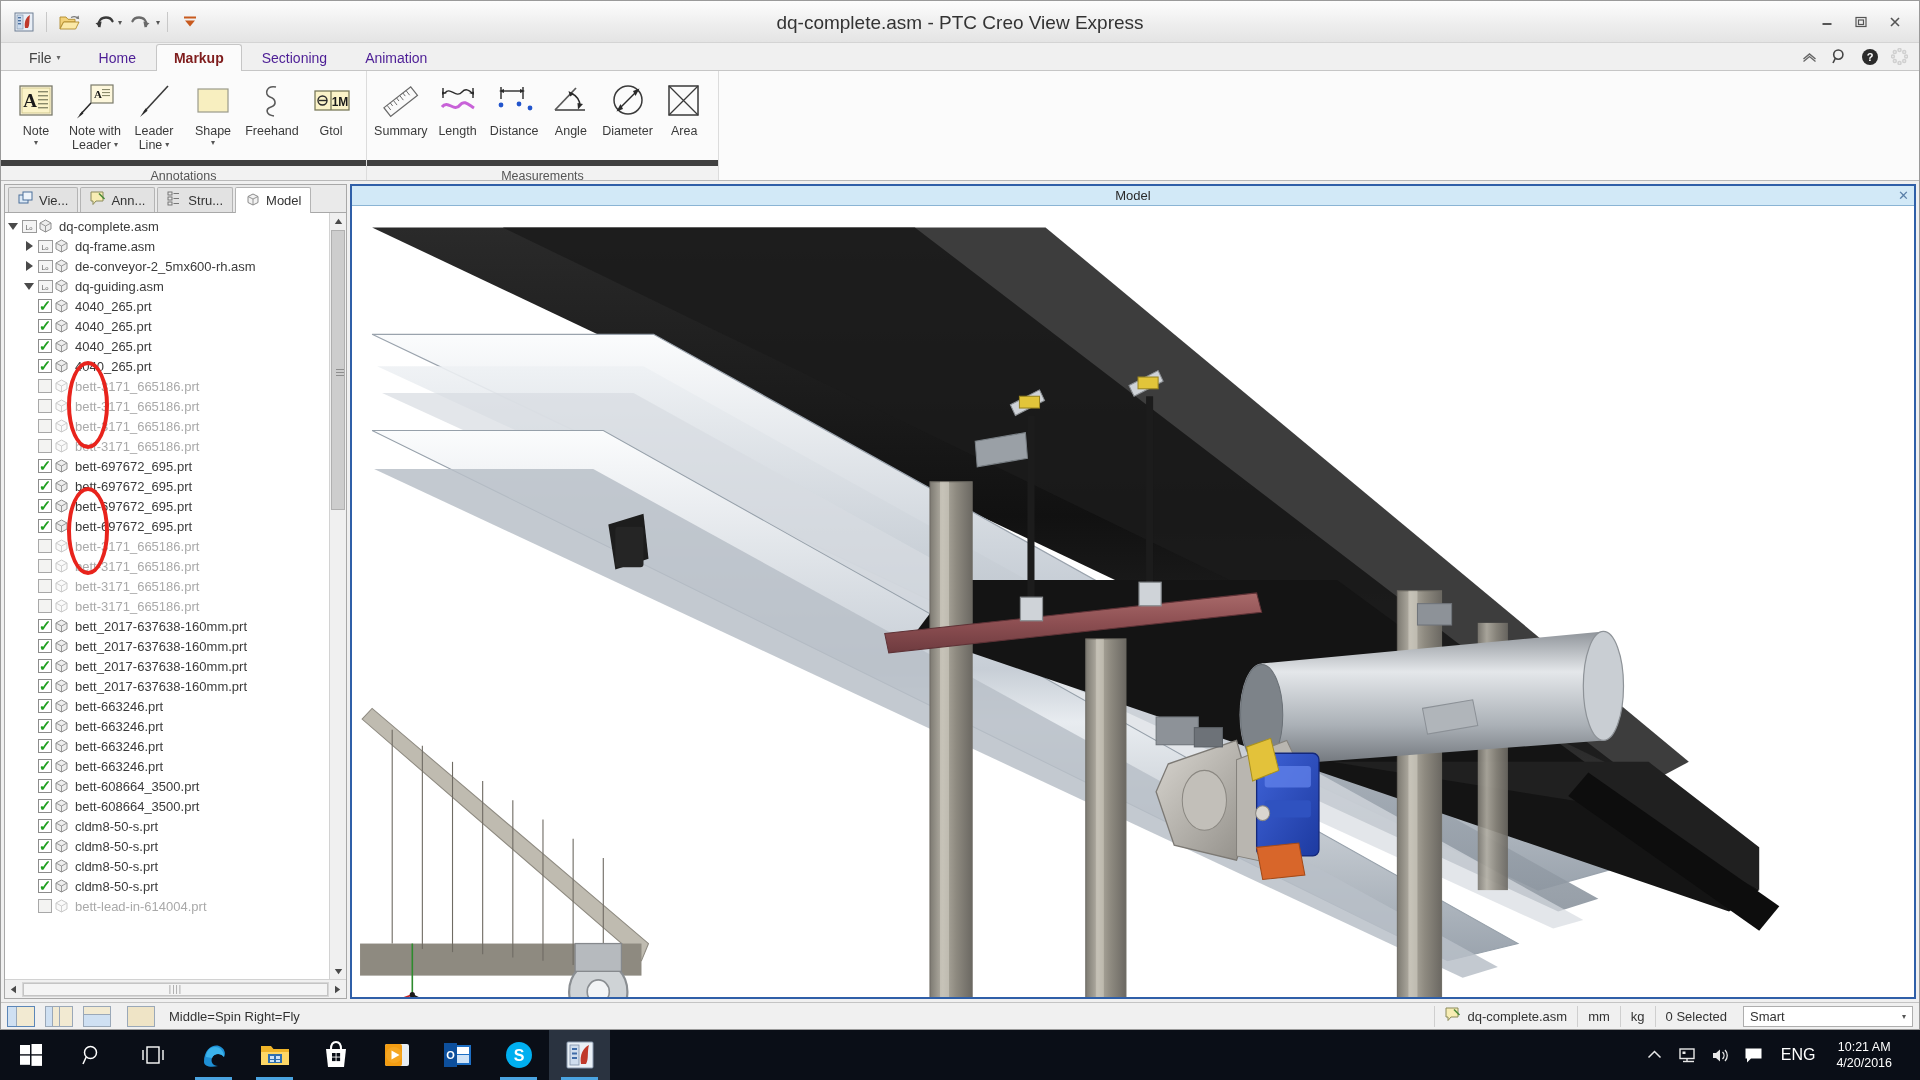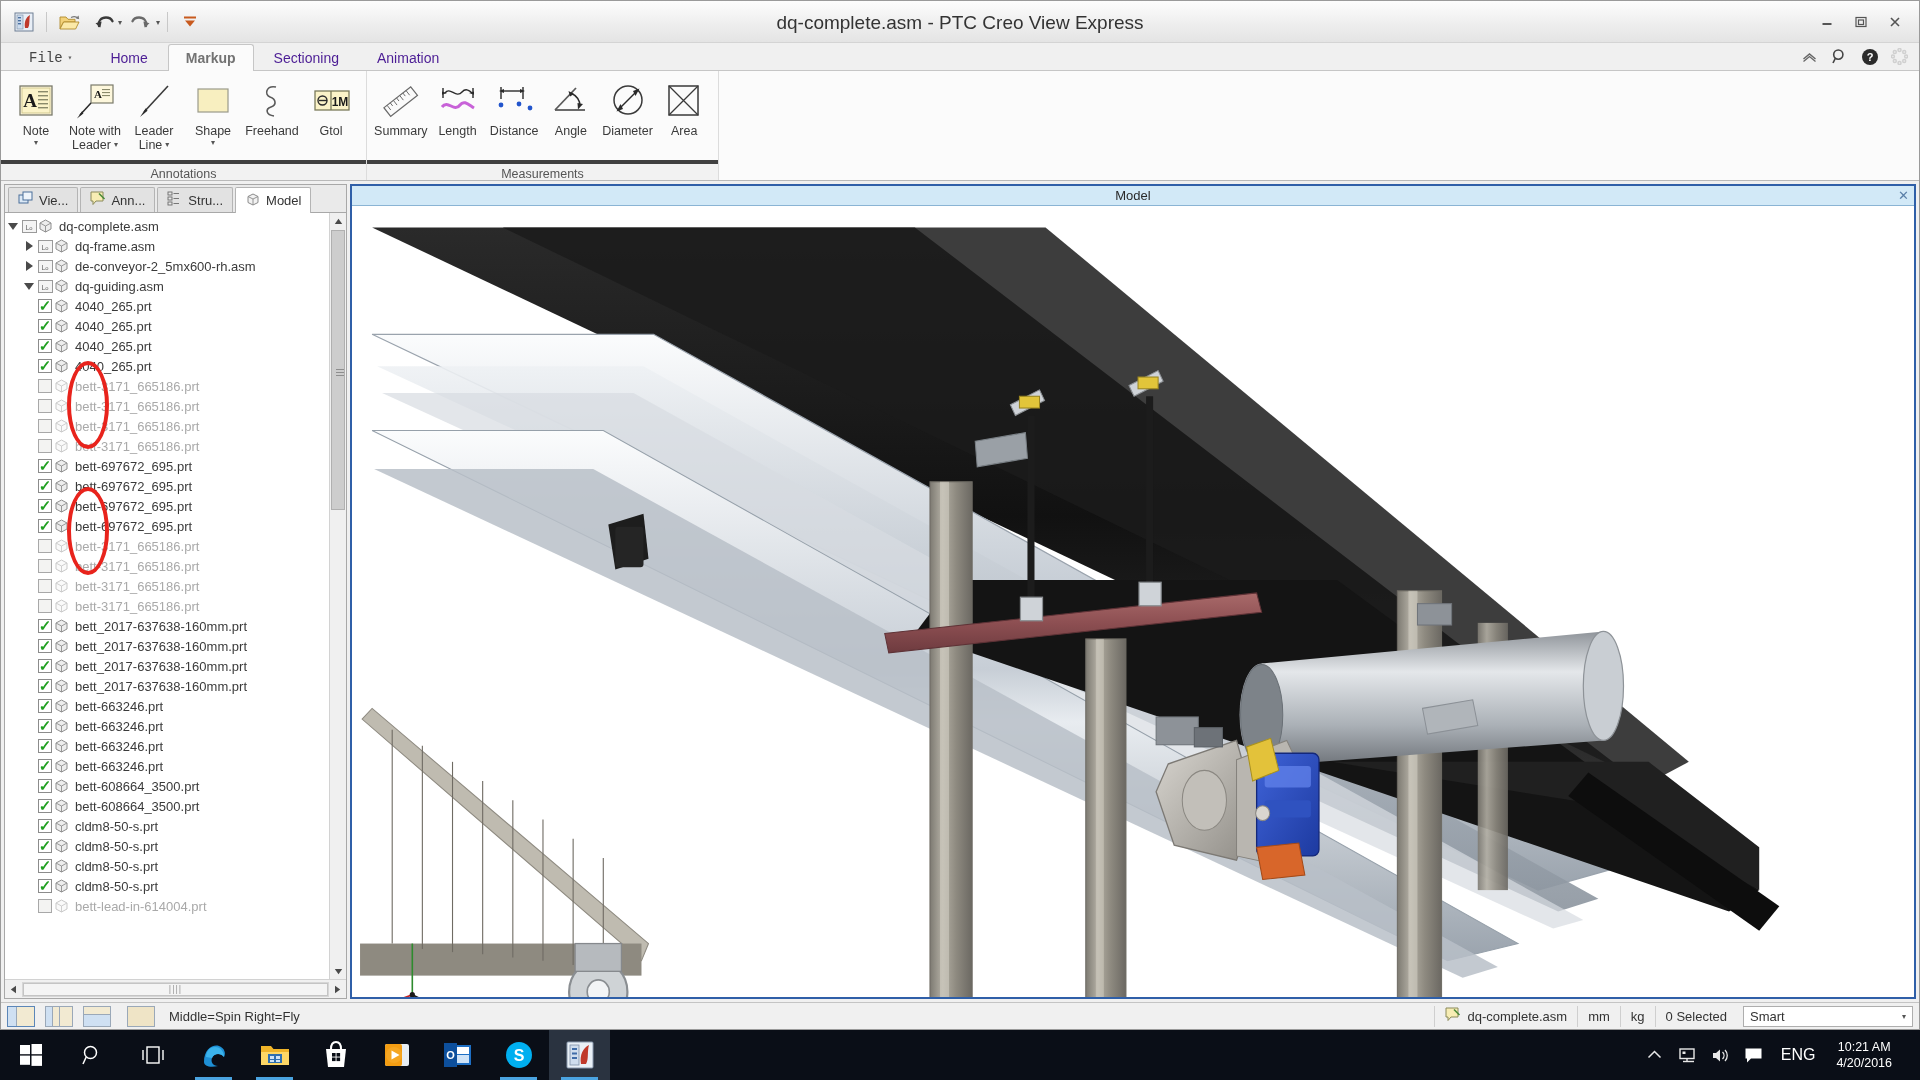--- a/index.html
+++ b/index.html
@@ -49,40 +49,40 @@
   #ribbon-tabs {
     height: 28px; position: relative; display: flex; align-items: flex-end;
     padding-left: 10px; background: #f0f0f0; flex: 0 0 auto;
     border-bottom: 1px solid #c6c6c6;
   }
   .rtab {
     height: 26px; padding: 0 17px; display: flex; align-items: center;
     font-size: 14px; color: #4c1d95; border: 1px solid transparent;
     border-bottom: none; border-radius: 3px 3px 0 0; margin-right: 2px;
   }
-  .rtab.file { color: #444; font-family: Liberation Mono, monospace; }
+  .rtab.file { color: #444; }
   .rtab.active {
-    background: #fbfbfb; border-color: #c6c6c6; color: #737373; font-weight: bold;
+    background: #fbfbfb; border-color: #c6c6c6; color: #7f1d1d; font-weight: bold;
     position: relative; z-index: 3; margin-bottom: -1px; height: 27px;
   }
   .tab-caret { font-size: 8px; margin-left: 5px; color: #666; }
   #ribbon-right { position: absolute; right: 10px; top: 4px; display: flex; align-items: center; gap: 11px; }
   .rr-ico { width: 19px; height: 19px; display: flex; align-items: center; justify-content: center; }
 
   
   #ribbon {
     height: 110px; background: #fbfbfb; border-bottom: 1px solid #b9b9b9;
     display: flex; flex: 0 0 auto; position: relative;
   }
   .rgroup { display: flex; flex-direction: column; height: 100%; position: relative; }
   .rgroup + .rgroup { border-left: 1px solid #dcdcdc; }
   .rg-items { flex: 1; display: flex; align-items: flex-start; padding: 4px 6px 0 6px; gap: 1px; }
   .rg-label {
     height: 20px; text-align: center; font-size: 12.5px; color: #555;
-    border-top: 4px solid #404040; line-height: 20px;
+    border-top: 6px solid #404040; line-height: 20px;
     background: #f2f2f2;
   }
   .rbtn {
     width: 62px; min-height: 80px; display: flex; flex-direction: column;
     align-items: center; padding-top: 4px; border: 1px solid transparent; border-radius: 3px;
   }
   .rbtn .ico { height: 44px; display: flex; align-items: center; justify-content: center; }
   .rbtn .lbl { font-size: 12.5px; color: #3a3a3a; text-align: left; line-height: 14px; }
   .rbtn .lbl2 { font-size: 12.5px; color: #3a3a3a; text-align: center; line-height: 14px; }
   .dncaret { font-size: 8px; color: #555; line-height: 10px; }

